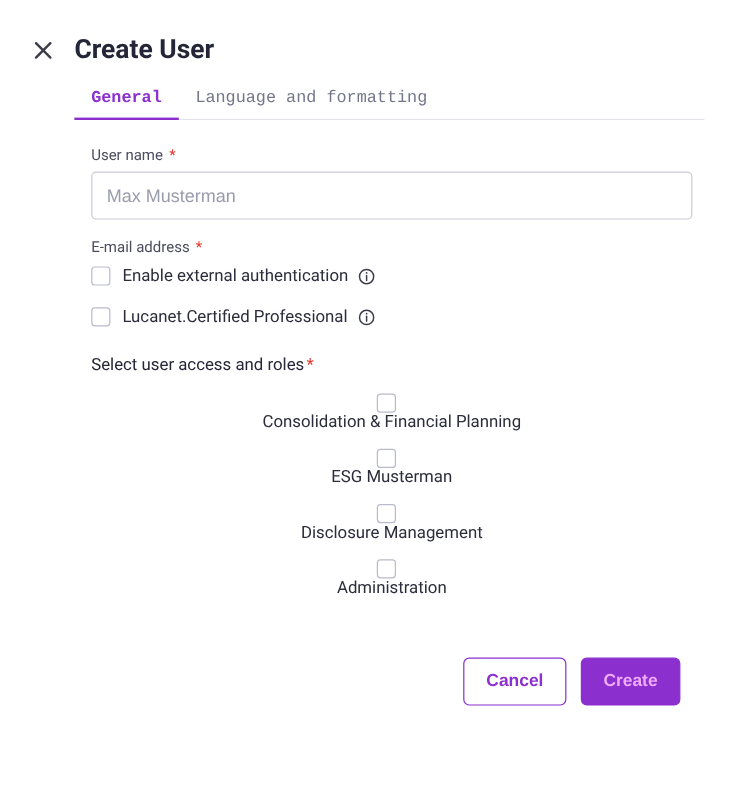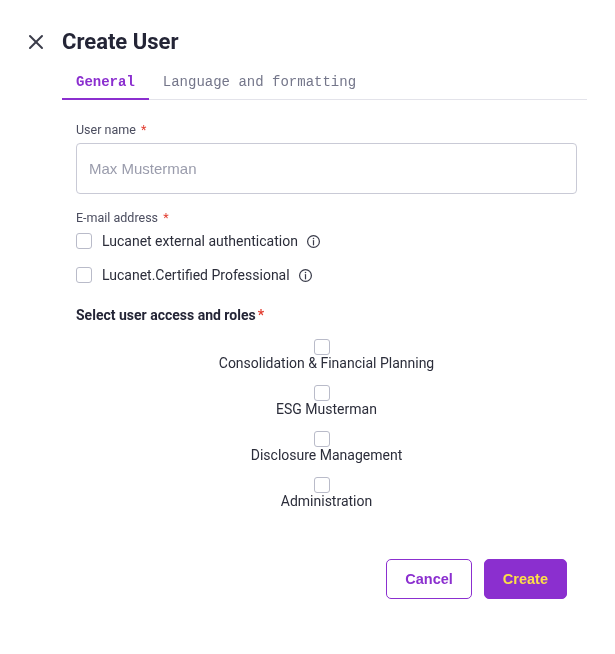--- a/index.html
+++ b/index.html
@@ -58,21 +58,21 @@
   }
   .field-label {
     font-size: 12.5px;
     color: #4b4d5f;
     margin-bottom: 6px;
     display: block;
   }
   .req { color: #e23b2e; margin-left: 2px; }
   .text-input {
     width: 100%;
-    height: 51px;
+    height: 40px;
     border: 1px solid #c9cad6;
     border-radius: 4px;
     padding: 0 12px;
     font-size: 15px;
     color: #2b2d3a;
     background: #fff;
     margin-bottom: 16px;
   }
   .text-input::placeholder { color: #9a9cac; }
   .check-row {
@@ -98,21 +98,21 @@
     height: 15px;
     margin-left: 8px;
     color: #3a3c4a;
     display: inline-flex;
     align-items: center;
     justify-content: center;
   }
   .info-icon svg { display:block; }
   .section-title {
     font-size: 14px;
-    font-weight: 700;
+    font-weight: 400;
     color: #242536;
     margin: 24px 0 16px 0;
   }
   .footer {
     display: flex;
     justify-content: flex-end;
     gap: 12px;
     margin-top: 50px;
     padding-right: 10px;
   }
@@ -128,21 +128,21 @@
     justify-content: center;
   }
   .btn-secondary {
     background: #fff;
     border: 1.5px solid #8b2fcf;
     color: #8b2fcf;
   }
   .btn-primary {
     background: #8b2fcf;
     border: 1.5px solid #8b2fcf;
-    color: #fde047;
+    color: #f0abfc;
   }
 </style>
 </head>
 <body>
 
 <div class="modal">
 
   <span class="close-icon">
     <svg viewBox="0 0 16 16" width="16" height="16" stroke="currentColor" stroke-width="2" fill="none" stroke-linecap="round">
       <line x1="2" y1="2" x2="14" y2="14"></line>
@@ -165,21 +165,21 @@
     </label>
     <input class="text-input" type="text" placeholder="Max Musterman" style="">
 
     <label class="field-label">
       <span>E-mail address</span>
       <span class="req">*</span>
     </label>
 
     <div class="check-row" style="margin-top:8px;">
       <span class="checkbox"></span>
-      <span>Lucanet external authentication</span>
+      <span>Enable external authentication</span>
       <span class="info-icon">
         <svg viewBox="0 0 16 16" width="15" height="15" fill="none" stroke="currentColor" stroke-width="1.3">
           <circle cx="8" cy="8" r="6.3"></circle>
           <line x1="8" y1="7" x2="8" y2="11.5" stroke-linecap="round"></line>
           <circle cx="8" cy="4.7" r="0.8" fill="currentColor" stroke="none"></circle>
         </svg>
       </span>
     </div>
 
     <div class="check-row">

